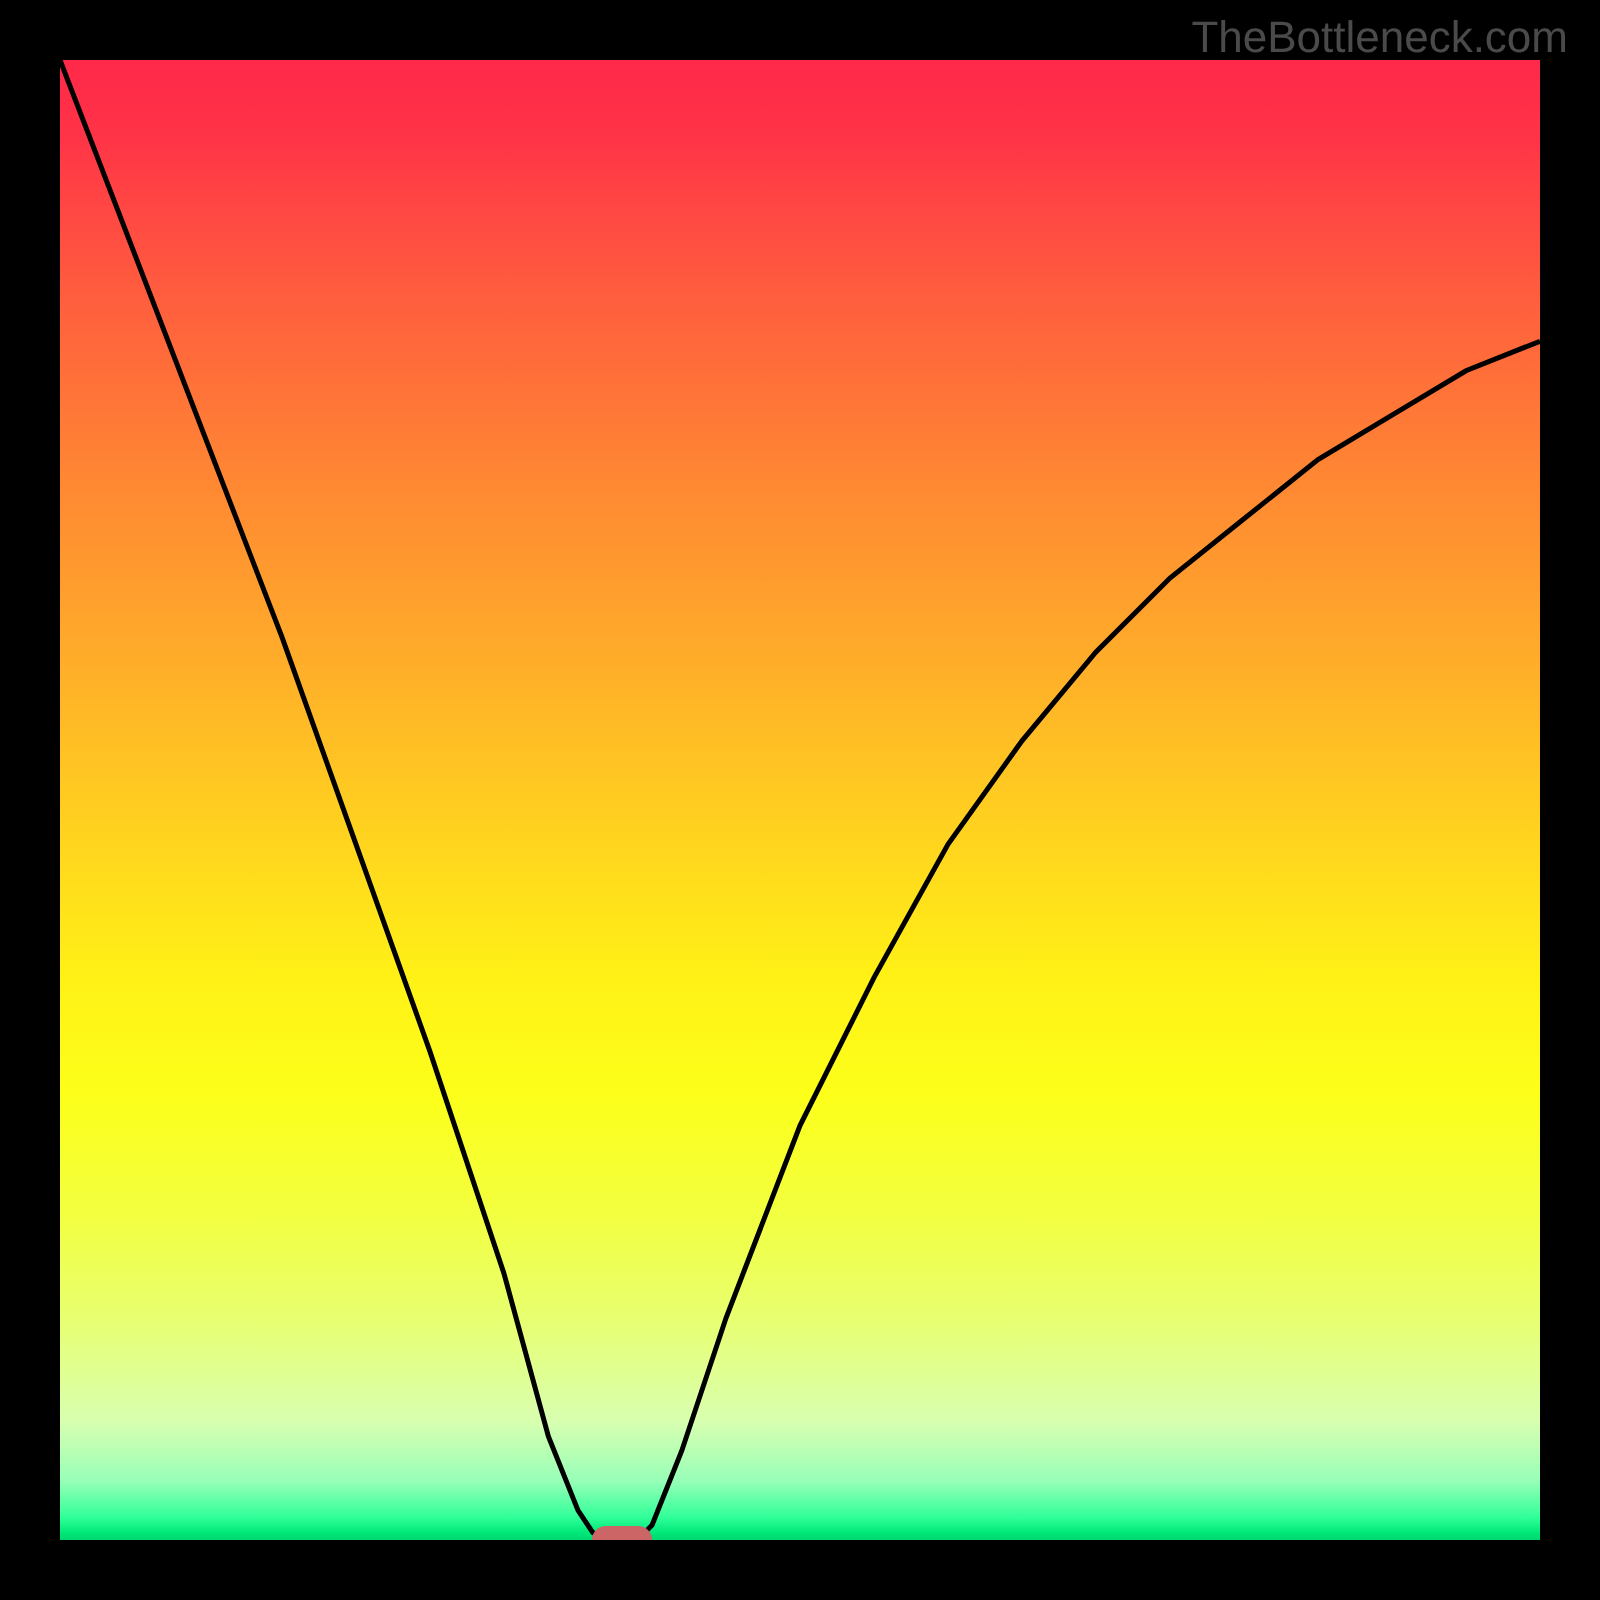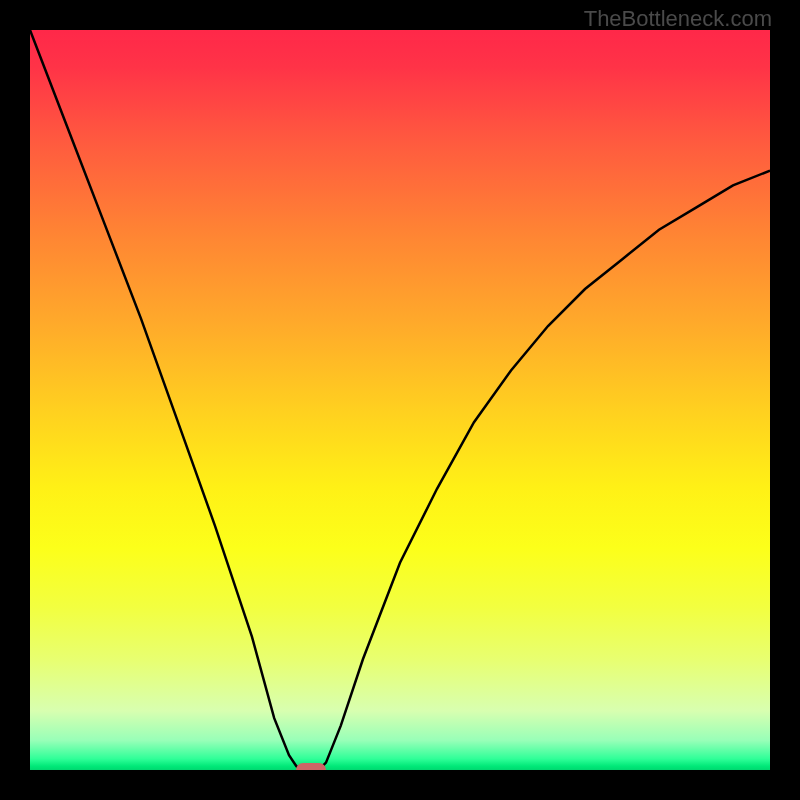--- a/index.html
+++ b/index.html
@@ -7,21 +7,21 @@
     padding: 0;
     width: 800px;
     height: 800px;
     background: #000;
     font-family: Arial, sans-serif;
     position: relative;
   }
   .watermark {
     position: absolute;
     top: 6px;
-    right: 28px;
+    right: 16px;
     color: #4a4a4a;
     font-size: 22px;
     z-index: 10;
   }
   .chart-container {
     position: absolute;
     top: 30px;
     left: 30px;
     width: 740px;
     height: 740px;

